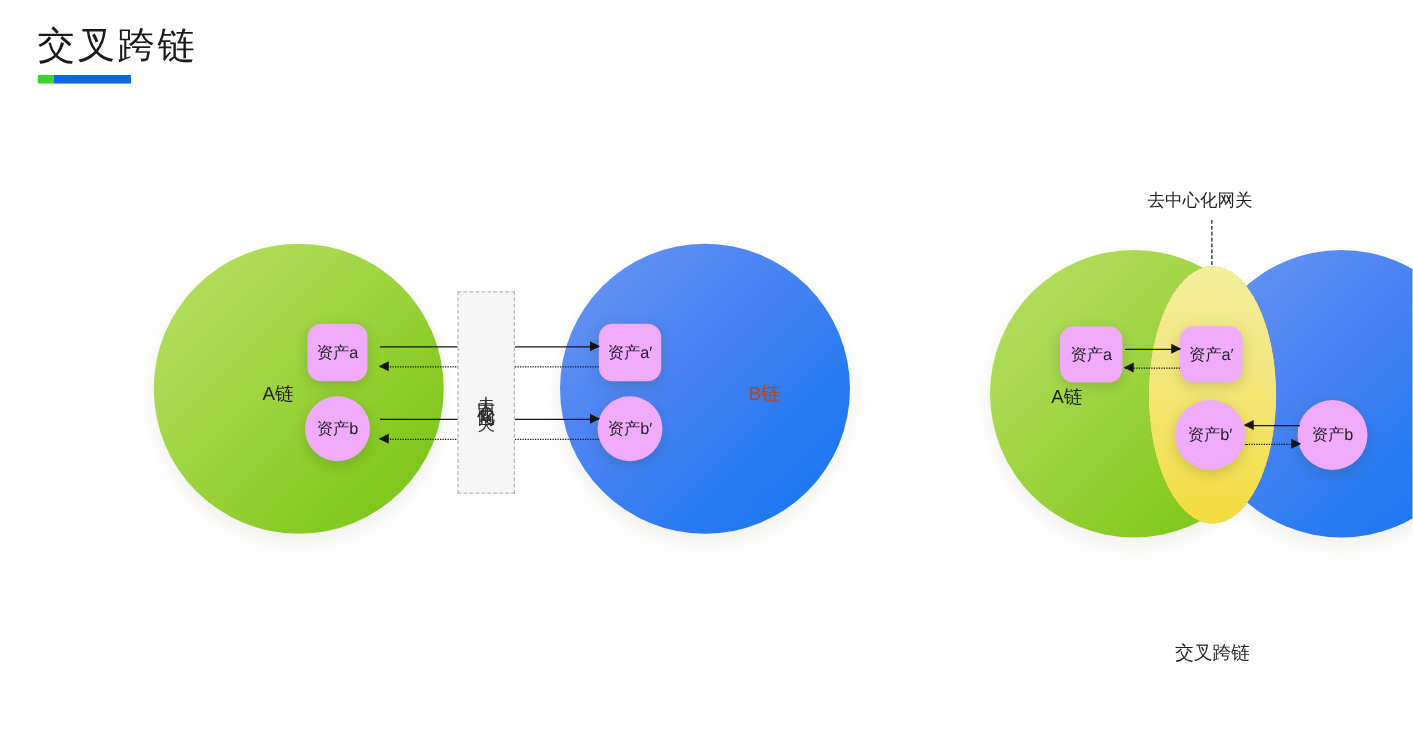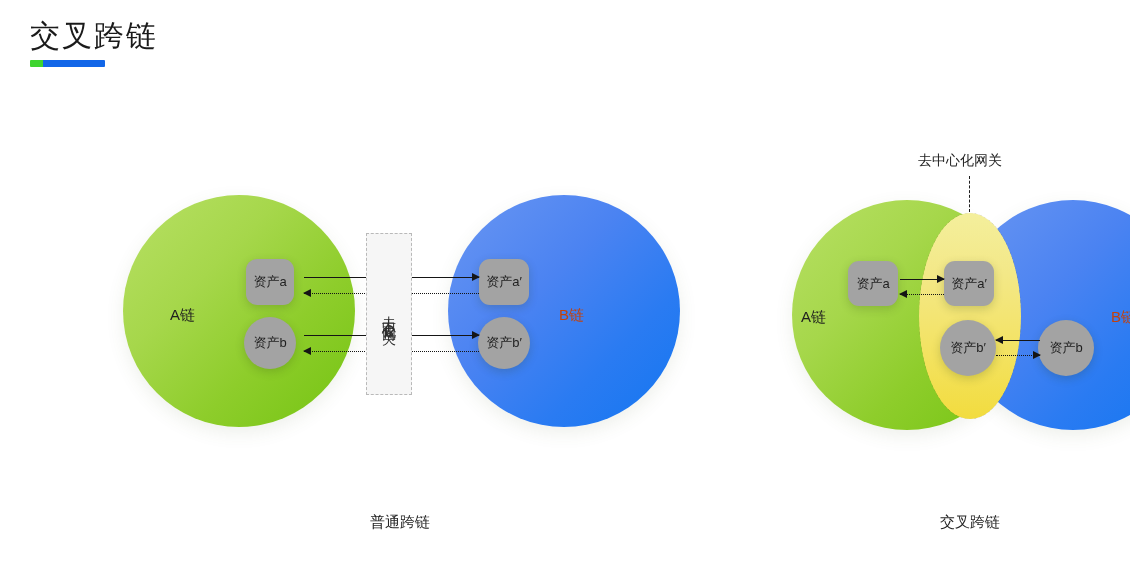--- a/index.html
+++ b/index.html
@@ -29,28 +29,28 @@
     position:absolute;border-radius:50%;
     box-shadow:0 6px 18px rgba(90,110,60,.10);
   }
   .chain-green{
     background:linear-gradient(135deg,#b8e065 0%,#a6d74b 35%,#8ecd2b 65%,#74c412 100%);
   }
   .chain-blue{
     background:linear-gradient(135deg,#6a96f2 0%,#4b83f2 40%,#2a7bf2 70%,#1376f0 100%);
   }
   .chain-label{
-    position:absolute;font-size:15px;white-space:nowrap;
+    position:absolute;font-size:15px;white-space:nowrap;margin-left:40px;
   }
   .chain-label.dark{color:#1f1f1f;}
   .chain-label.light{color:#c2410c;}
 
   
   .asset{
-    position:absolute;background:#a3a3a3;
+    position:absolute;background:#f0abfc;
     display:flex;align-items:center;justify-content:center;
     font-size:13px;color:#1f1f1f;white-space:nowrap;
     box-shadow:0 3px 10px rgba(40,60,20,.20);
   }
   .asset.square{border-radius:11px;}
   .asset.circle{border-radius:50%;}
 
   
   .conn{position:absolute;height:0;}
   .conn .bar{position:absolute;left:0;top:0;width:100%;}
@@ -134,21 +134,20 @@
     </div>
     <div class="conn dotted" style="left:304px;top:351px;width:175px;">
       <span class="bar"></span>
         <span class="arrowhead left"></span>
     </div>
 
     <div class="gateway-box" style="left:366px;top:233px;width:44px;height:160px;">
       <span class="gateway-vtext">去中心化网关</span>
     </div>
 
-    <div class="fig-caption" style="left:300px;top:513px;width:200px;">普通跨链</div>
   </div>
 
   <div class="diagram" style="left:700px;top:0;width:430px;height:586px;">
 
     <div class="chain-circle chain-green" style="left:92px;top:200px;width:230px;height:230px;"></div>
 
     <div class="chain-circle chain-blue" style="left:258px;top:200px;width:230px;height:230px;"></div>
 
     <div class="lens" style="left:218px;top:212px;width:102px;height:206px;border-radius:50% / 50%;
                 clip-path:ellipse(51px 103px at 50% 50%);"></div>

